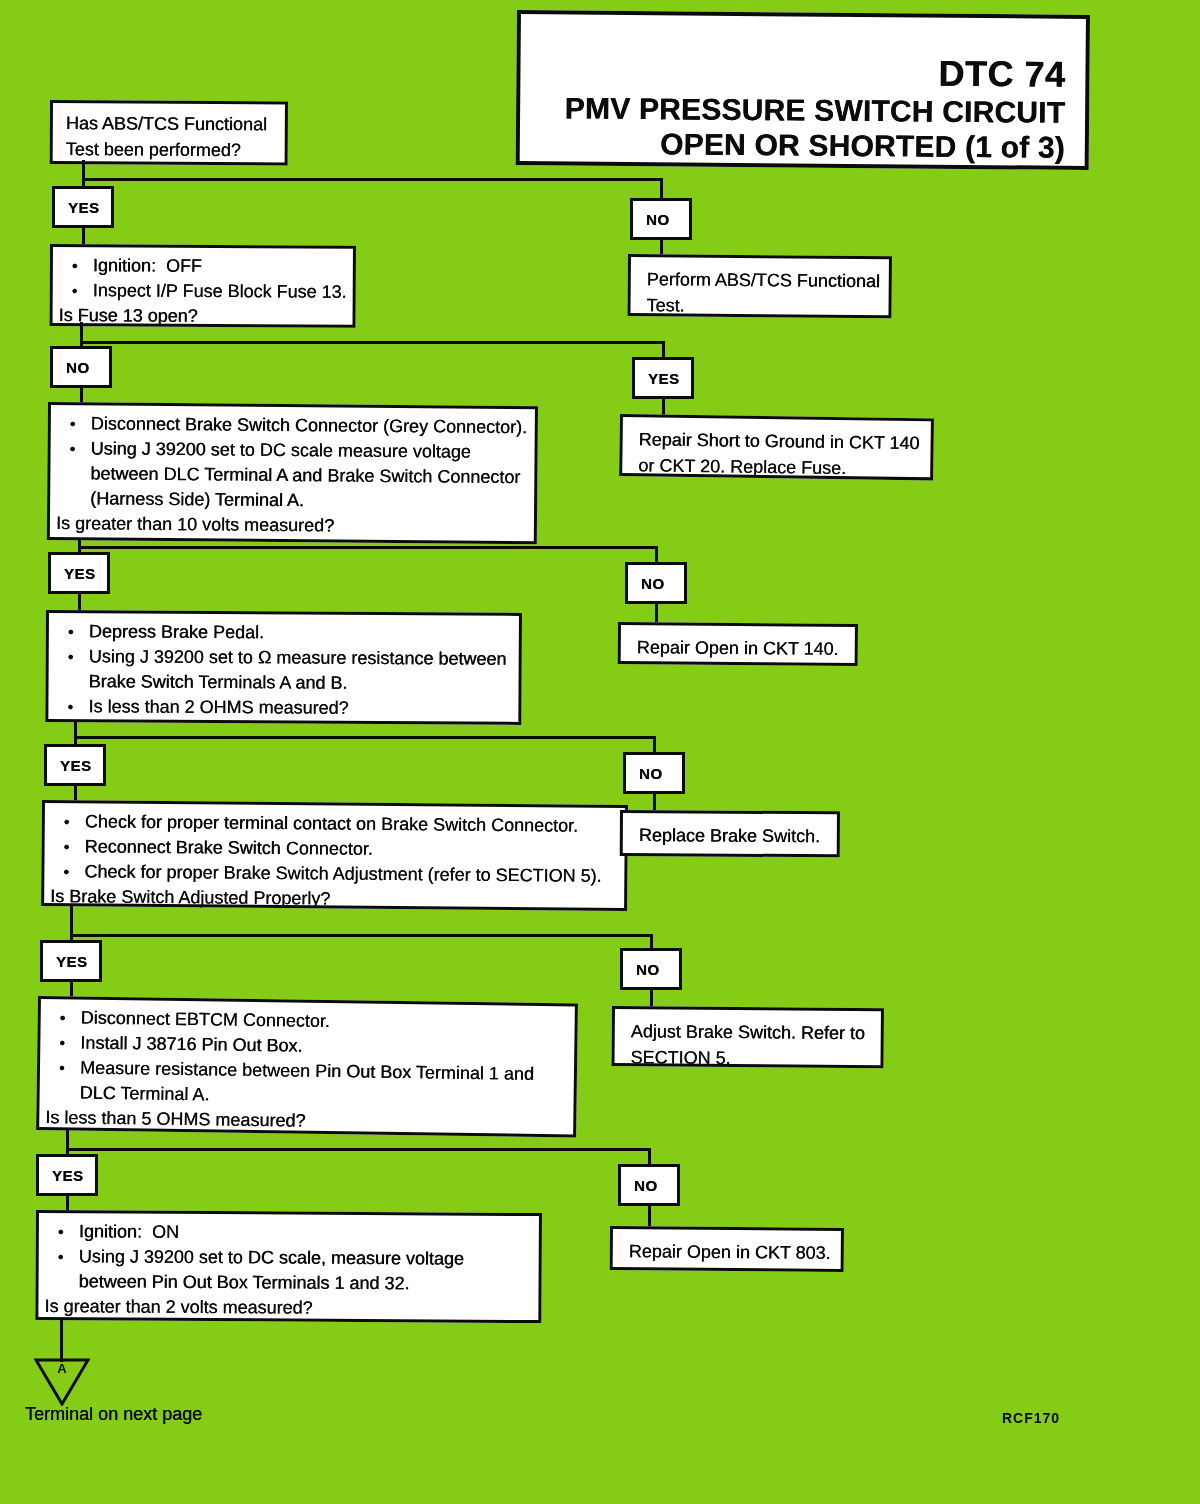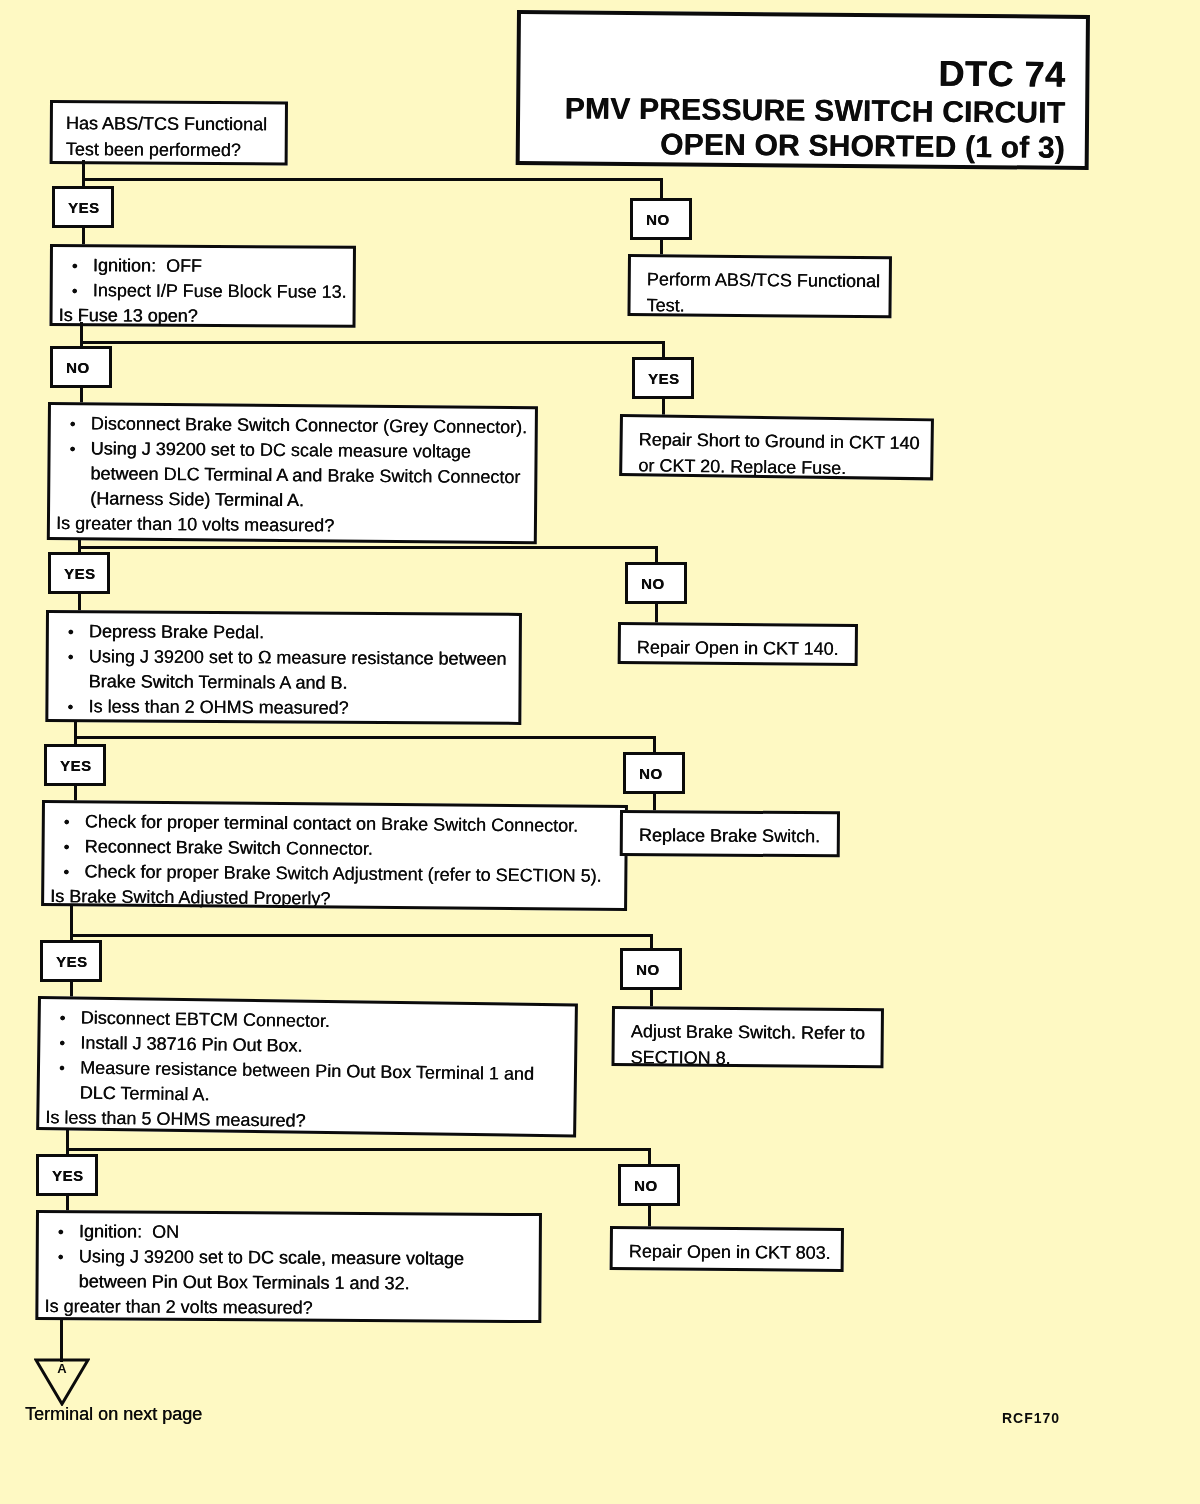--- a/index.html
+++ b/index.html
@@ -1,17 +1,17 @@
 <!DOCTYPE html>
 <html><head>
 <meta charset="utf-8">
 <style>
   html,body{margin:0;padding:0;background:#ffffff;}
   body{width:1200px;height:1504px;position:relative;font-family:"Liberation Sans",sans-serif;color:#0b0b0b;}
-  #canvas{position:absolute;left:0;top:0;width:1200px;height:1504px;background:#fef9c3;overflow:hidden;}
+  #canvas{position:absolute;left:0;top:0;width:1200px;height:1504px;background:#84cc16;overflow:hidden;}
 
   .box{position:absolute;border:3px solid #0b0b0b;background:#ffffff;box-sizing:border-box;}
   .tilt-a{transform:rotate(0.5deg);transform-origin:top left;}
   .tilt-b{transform:rotate(0.8deg);transform-origin:top left;}
   .tilt-c{transform:rotate(0.35deg);transform-origin:top left;}
 
   .title-box{border-width:4px;text-align:right;padding:36px 20px 0 10px;}
   .t1{font-size:36px;font-weight:bold;line-height:40px;letter-spacing:0.5px;}
   .t2{font-size:30px;font-weight:bold;line-height:35px;letter-spacing:0.2px;}
   .title-box div{text-shadow:0.4px 0 0 currentColor;}
@@ -195,21 +195,21 @@
         <span class="bdot"></span>
         <span class="btxt">Install J 38716 Pin Out Box.</span>
       </div>
     <div class="brow">
         <span class="bdot"></span>
         <span class="btxt">Measure resistance between Pin Out Box Terminal 1 and DLC Terminal A.</span>
       </div>
     <div class="qline">Is less than 5 OHMS measured?</div>
   </div>
   <div class="box action tilt-a" style="left:612px;top:1006px;width:272px;height:60px;">
-    <span>Adjust Brake Switch. Refer to SECTION 8.</span>
+    <span>Adjust Brake Switch. Refer to SECTION 5.</span>
   </div>
 
   <div class="vline" style="left:66px;top:1128px;height:26px;"></div>
   <div class="hline" style="left:66px;top:1148px;width:585px;"></div>
   <div class="vline" style="left:648px;top:1148px;height:18px;"></div>
 
   <div class="box small" style="left:36px;top:1154px;">
       <span>YES</span>
     </div>
   <div class="box small" style="left:618px;top:1164px;">

